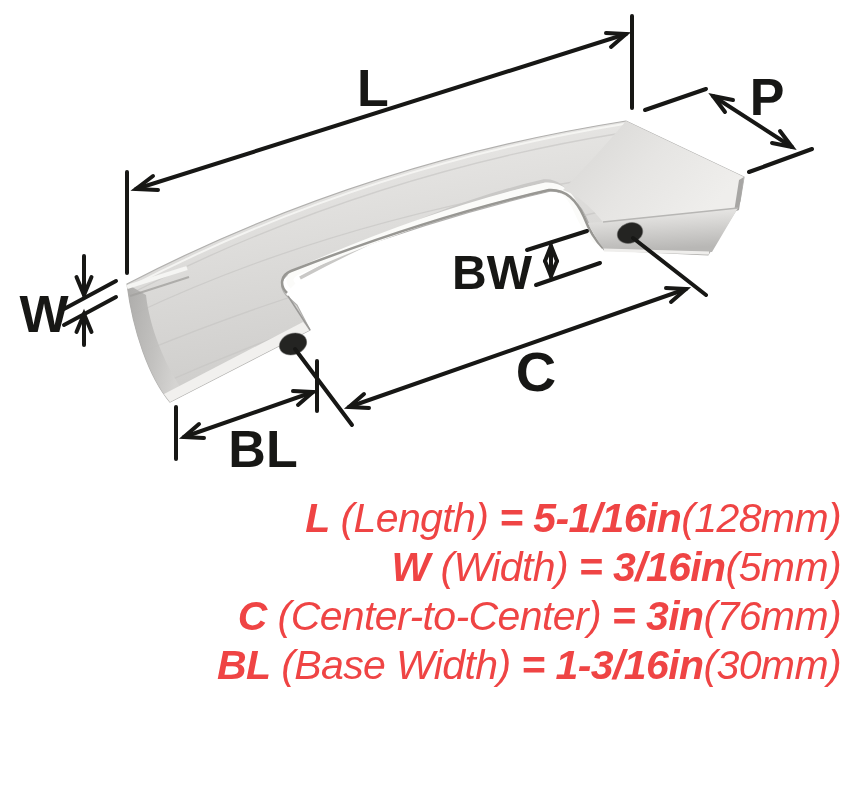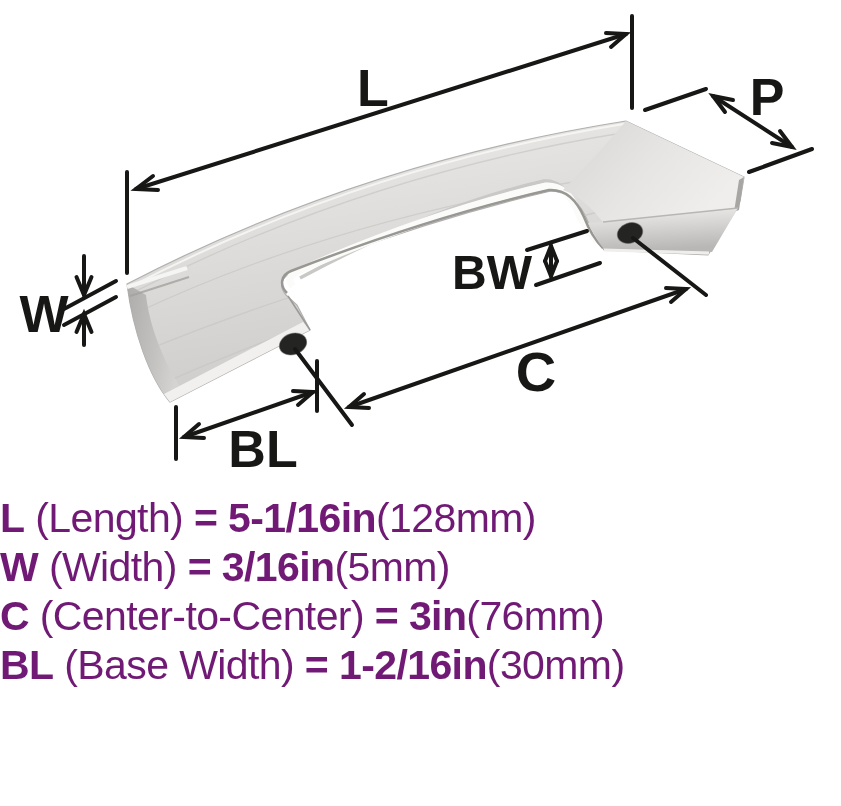--- a/index.html
+++ b/index.html
@@ -11,24 +11,25 @@
     overflow:hidden;
   }
   #diagram-svg{position:absolute;left:0;top:0;width:841px;height:806px;}
   .dim-label{
     font-family:"Liberation Sans",sans-serif;
     font-weight:700;
     fill:#171715;
   }
   .specs{
     position:absolute;left:0;right:0;top:494px;
-    text-align:left;
-    color:#701a75;
+    text-align:right;
+    color:#ef4444;
     font-size:41px;
     letter-spacing:-0.6px;
+    font-style:italic;
   }
   .spec-line{height:49px;line-height:49px;white-space:nowrap;}
   .spec-line .b{font-weight:700;}
   .spec-line .r{font-weight:400;}
 </style>
 </head>
 <body>
 
 <div id="stage">
 
@@ -161,15 +162,15 @@
       <text class="dim-label" x="492" y="272" font-size="48" dominant-baseline="central">BW</text>
       <text class="dim-label" x="536" y="371" font-size="56" dominant-baseline="central">C</text>
       <text class="dim-label" x="263" y="449" font-size="52" dominant-baseline="central">BL</text>
     </g>
   </svg>
 
   <div class="specs">
     <div class="spec-line"><span class="b">L</span> <span class="r">(Length)</span> <span class="b">= 5-1/16in</span><span class="r">(128mm)</span></div>
     <div class="spec-line"><span class="b">W</span> <span class="r">(Width)</span> <span class="b">= 3/16in</span><span class="r">(5mm)</span></div>
     <div class="spec-line"><span class="b">C</span> <span class="r">(Center-to-Center)</span> <span class="b">= 3in</span><span class="r">(76mm)</span></div>
-    <div class="spec-line"><span class="b">BL</span> <span class="r">(Base Width)</span> <span class="b">= 1-2/16in</span><span class="r">(30mm)</span></div>
+    <div class="spec-line"><span class="b">BL</span> <span class="r">(Base Width)</span> <span class="b">= 1-3/16in</span><span class="r">(30mm)</span></div>
   </div>
 </div>
 
 </body></html>

